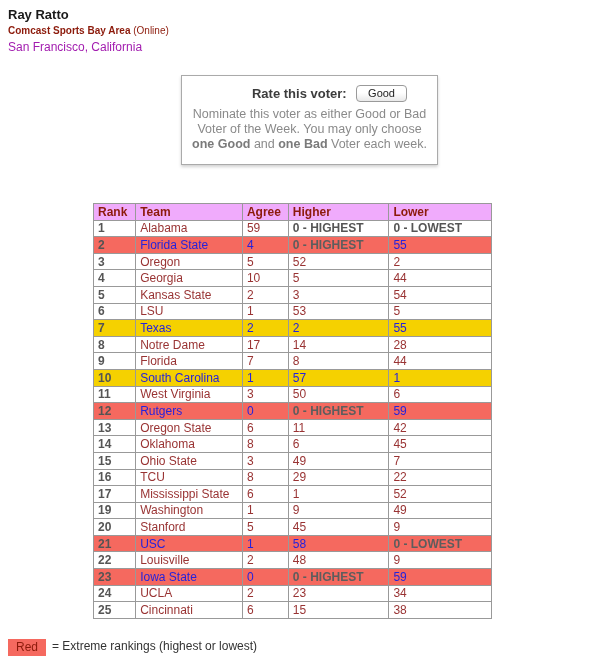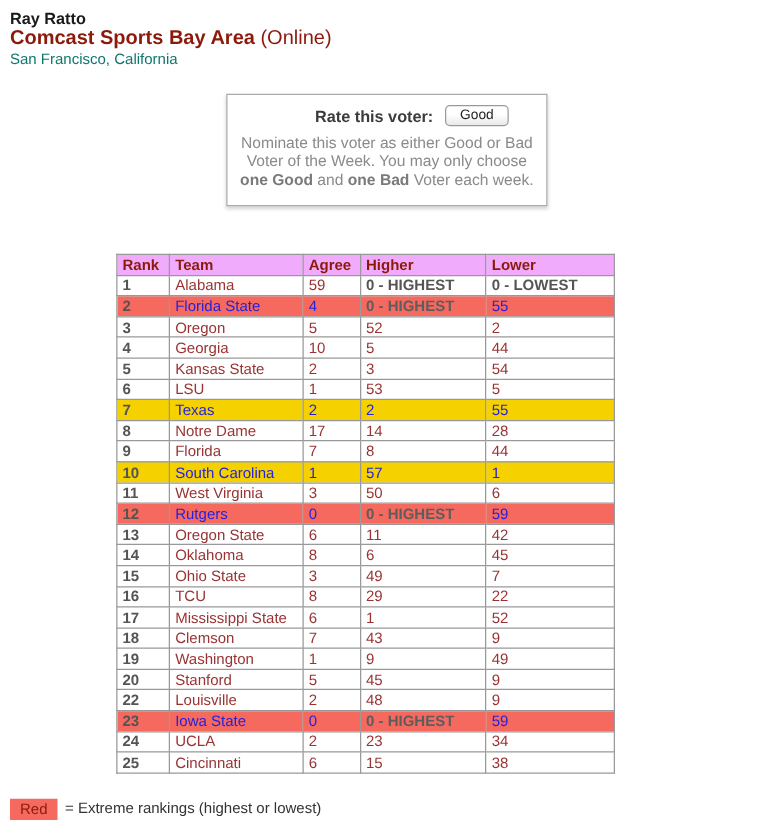--- a/index.html
+++ b/index.html
@@ -7,24 +7,24 @@
     width: 608px; height: 660px;
     background: #ffffff;
     font-family: "Liberation Sans", sans-serif;
     -webkit-font-smoothing: antialiased;
   }
   .page { position: relative; width: 492px; height: 660px; overflow: hidden; }
 
   
   .voter-header { position: absolute; left: 8px; top: 6px; }
   .voter-name { font-size: 13px; font-weight: bold; color: #1a1a1a; line-height: 17px; }
-  .affiliation-line { font-size: 16px; line-height: 16px; color: var(--maroon); }
+  .affiliation-line { font-size: 10px; line-height: 16px; color: var(--maroon); }
   .affiliation-name { font-weight: bold; color: var(--maroon); }
   .affiliation-medium { font-weight: normal; color: var(--maroon); }
-  .location { font-size: 12px; line-height: 16px; color: #0f766e; }
+  .location { font-size: 12px; line-height: 16px; color: #a21caf; }
 
   
   .rate-box {
     position: absolute; left: 181px; top: 75px; width: 255px; height: 88px;
     border: 1px solid #aaaaaa; background: #ffffff;
     box-shadow: 0 2px 3px rgba(0,0,0,0.18);
     text-align: center;
   }
   .rate-title-row { margin-top: 8px; padding-left: 40px; }
   .rate-title { font-size: 13px; font-weight: bold; color: #3c3c3c; vertical-align: middle; }
@@ -229,40 +229,40 @@
           <td class="lower">22</td>
         </tr>
         <tr>
           <td class="rank">17</td>
           <td class="team">Mississippi State</td>
           <td class="agree">6</td>
           <td class="higher">1</td>
           <td class="lower">52</td>
         </tr>
         <tr>
-          <td class="rank">18</td>
-          <td class="team">Clemson</td>
-          <td class="agree">7</td>
-          <td class="higher">43</td>
-          <td class="lower">9</td>
-        </tr>
-        <tr>
           <td class="rank">19</td>
           <td class="team">Washington</td>
           <td class="agree">1</td>
           <td class="higher">9</td>
           <td class="lower">49</td>
         </tr>
         <tr>
           <td class="rank">20</td>
           <td class="team">Stanford</td>
           <td class="agree">5</td>
           <td class="higher">45</td>
           <td class="lower">9</td>
         </tr>
+        <tr class="hl-red">
+          <td class="rank">21</td>
+          <td class="team">USC</td>
+          <td class="agree">1</td>
+          <td class="higher">58</td>
+          <td class="lower extreme">0 - LOWEST</td>
+        </tr>
         <tr>
           <td class="rank">22</td>
           <td class="team">Louisville</td>
           <td class="agree">2</td>
           <td class="higher">48</td>
           <td class="lower">9</td>
         </tr>
         <tr class="hl-red">
           <td class="rank">23</td>
           <td class="team">Iowa State</td>

